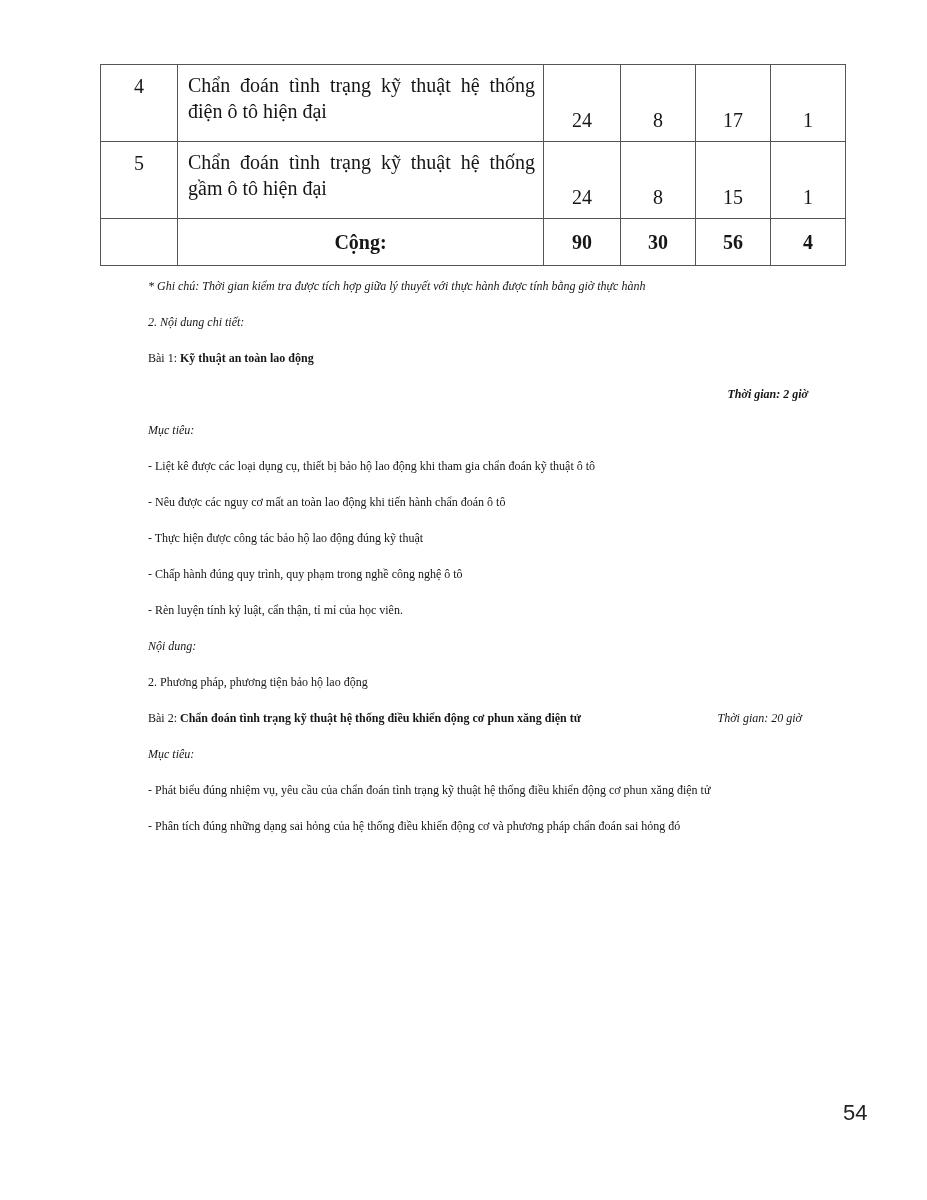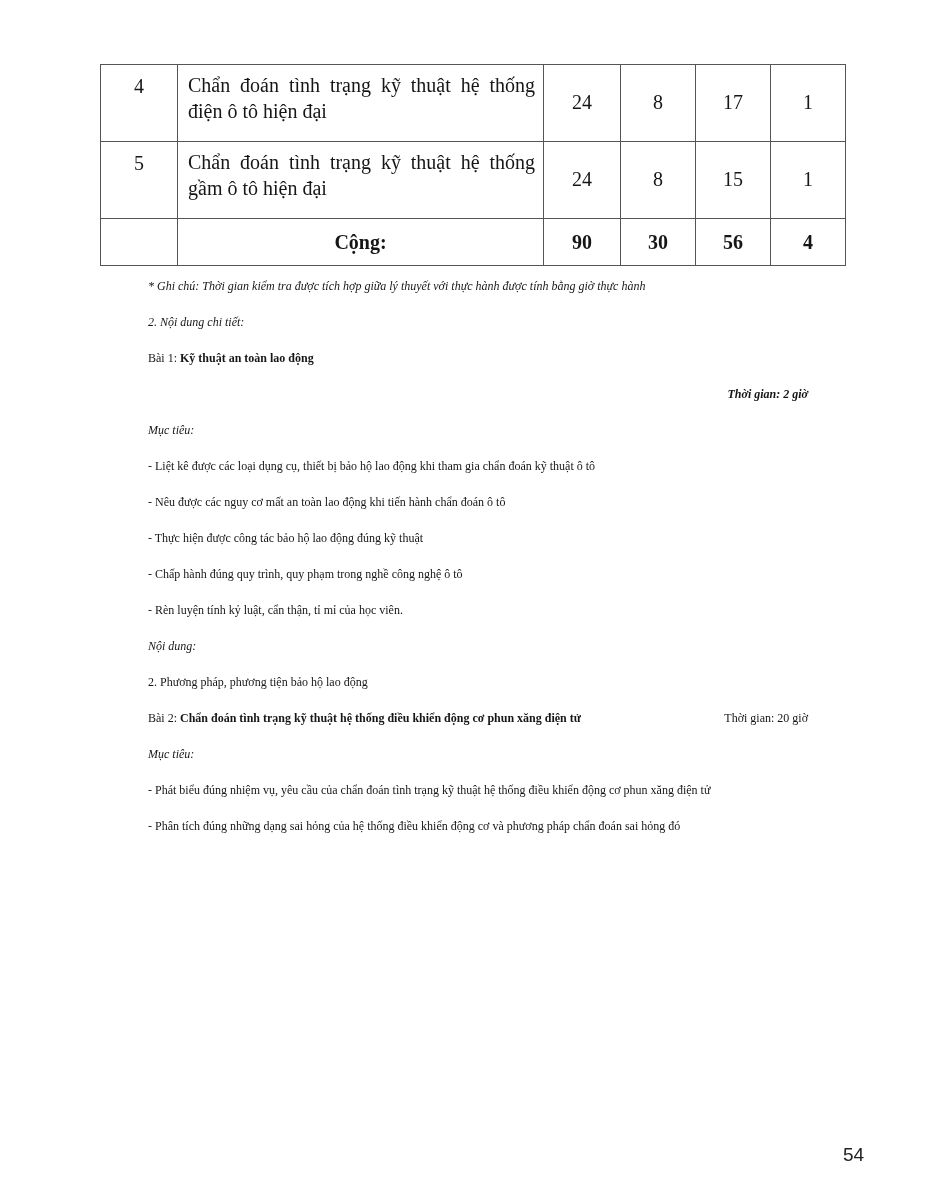--- a/index.html
+++ b/index.html
@@ -36,21 +36,21 @@
   }
   td.content {
     text-align: justify;
     vertical-align: top;
     line-height: 26px;
     padding: 7px 8px 6px 10px;
   }
   td.num {
     text-align: center;
     vertical-align: bottom;
-    padding-bottom: 27px;
+    padding-bottom: 9px;
   }
   tr.total-row td {
     font-weight: bold;
     vertical-align: middle;
     padding: 0;
   }
   td.total-label { text-align: center; margin-top: 21px; }
   td.num-total { text-align: center; }
 
   
@@ -63,31 +63,32 @@
     line-height: 36px;
   }
   .para { margin: 0; }
   .indent { text-indent: 40px; }
   .justify { text-align: justify; }
   .italic { font-style: italic; }
   .right { text-align: right; padding-right: 22px; font-weight: bold; }
   .para b { font-weight: bold; }
   .time-float {
     float: right;
-    margin-right: 22px;
+    margin-right: 28px;
+    font-style: italic;
     font-weight: normal;
   }
 
   
   .page-number {
     position: absolute;
     left: 843px;
-    top: 1144px;
+    top: 1100px;
     font-family: "Liberation Sans", "DejaVu Sans", sans-serif;
-    font-size: 19px;
+    font-size: 22px;
     color: #222222;
   }
 </style>
 </head>
 <body>
 
 <div class="page">
 
   <table class="curriculum">
     <colgroup>

